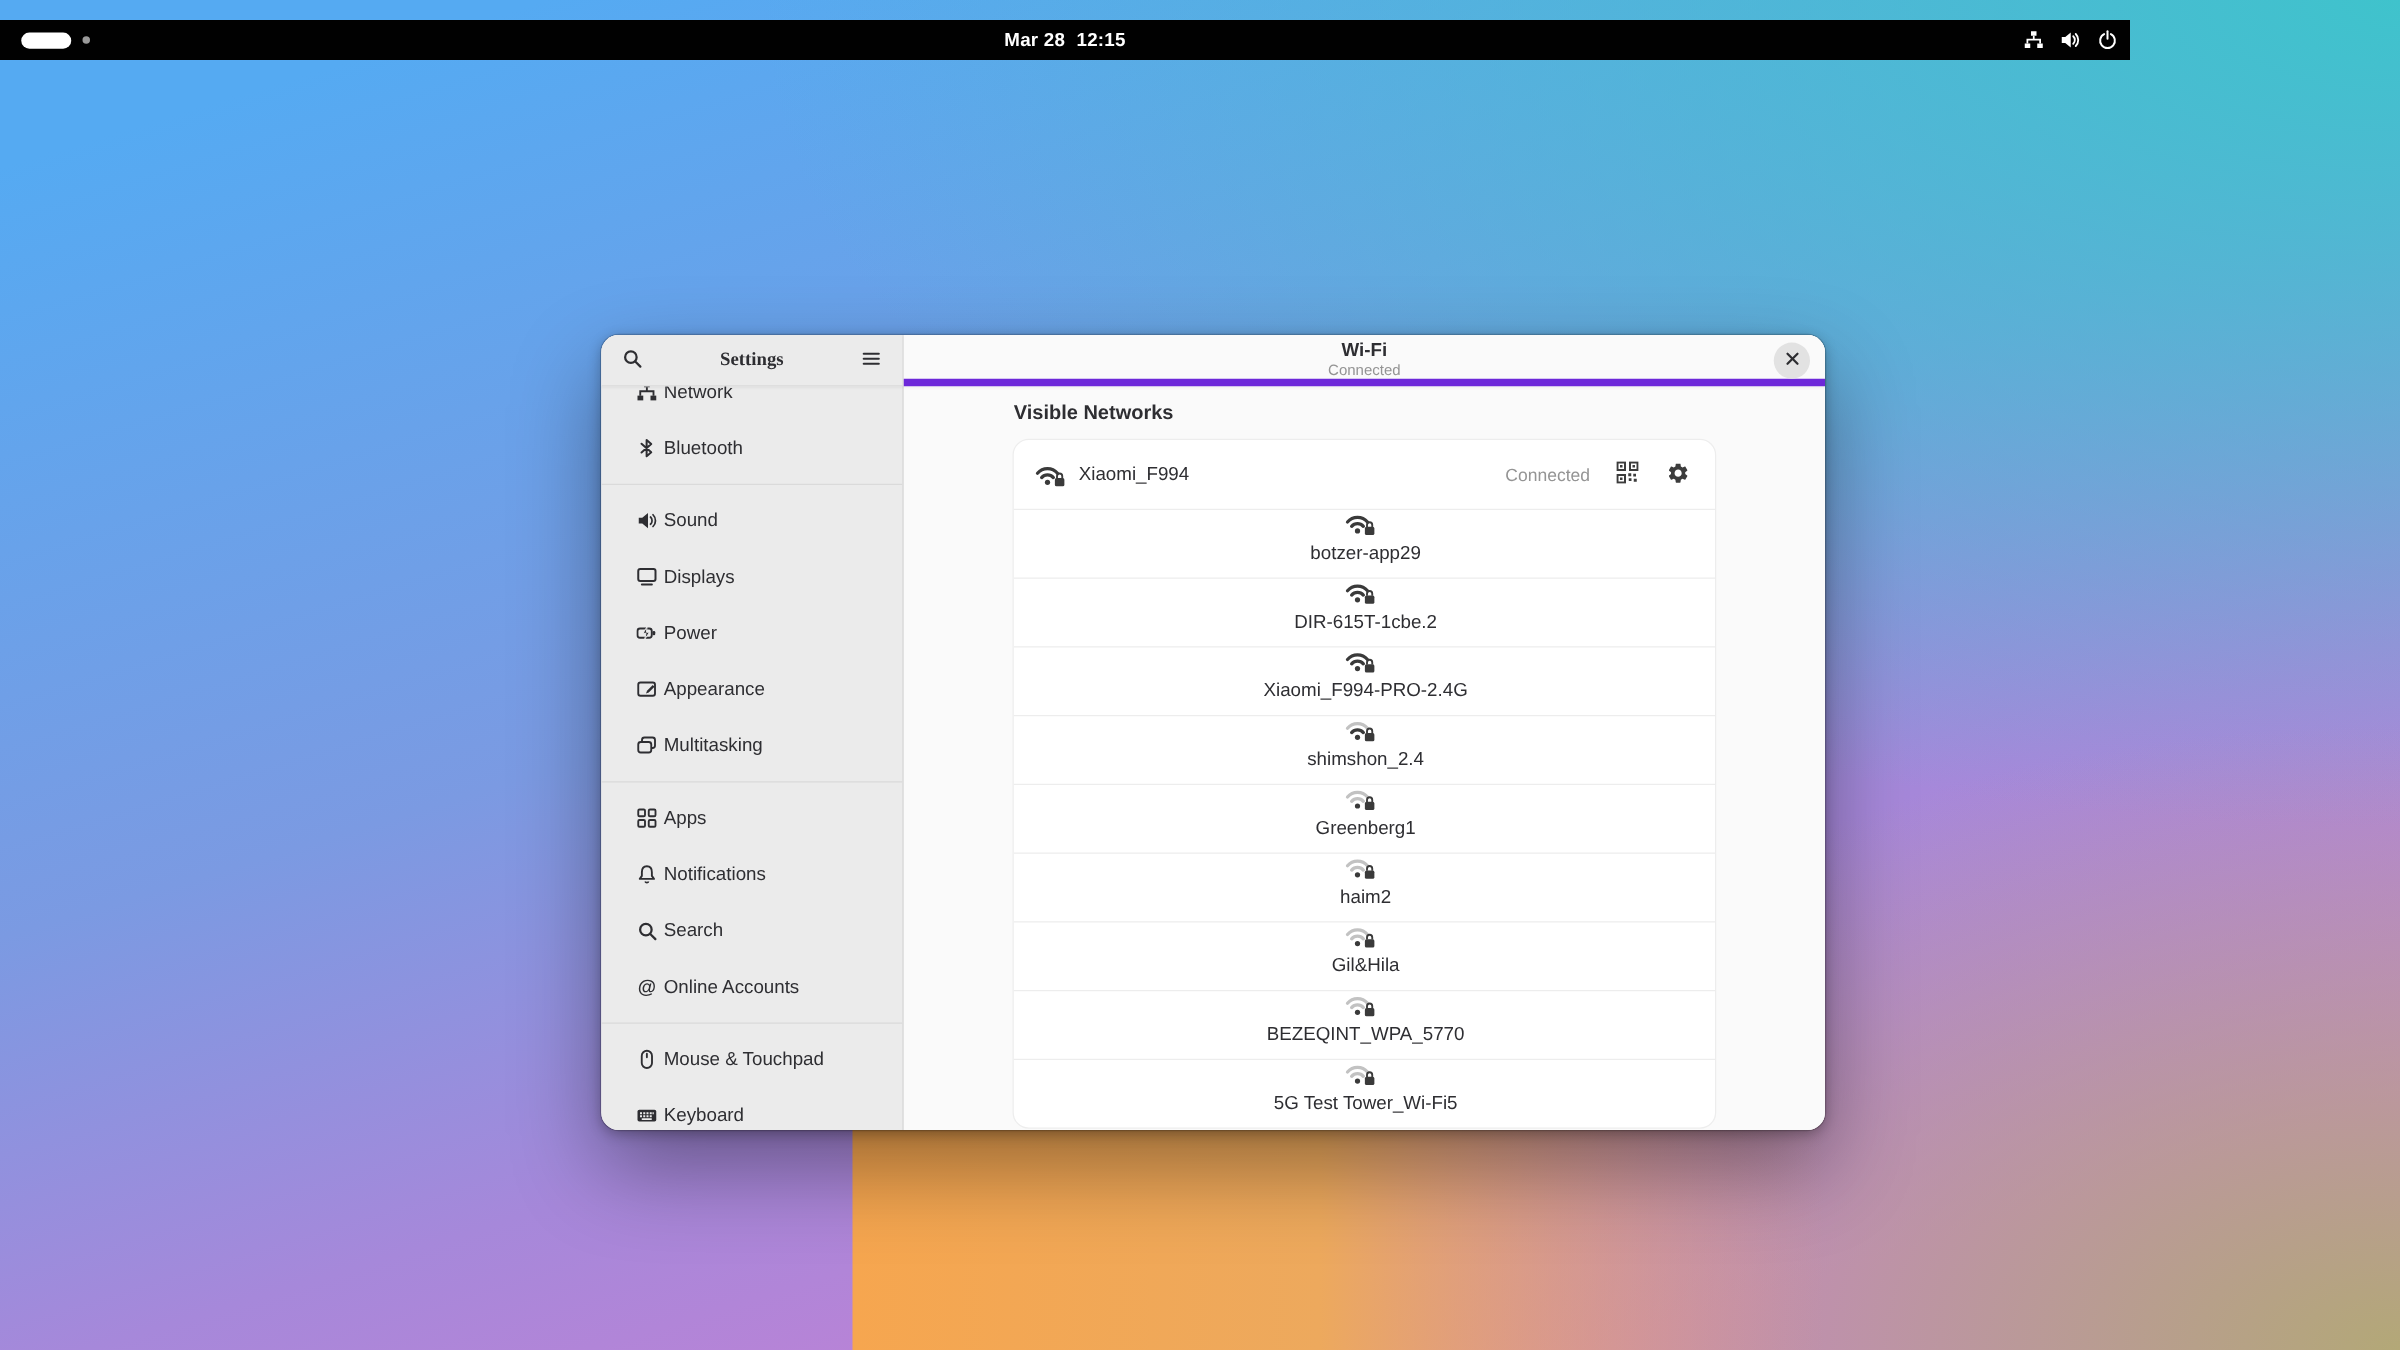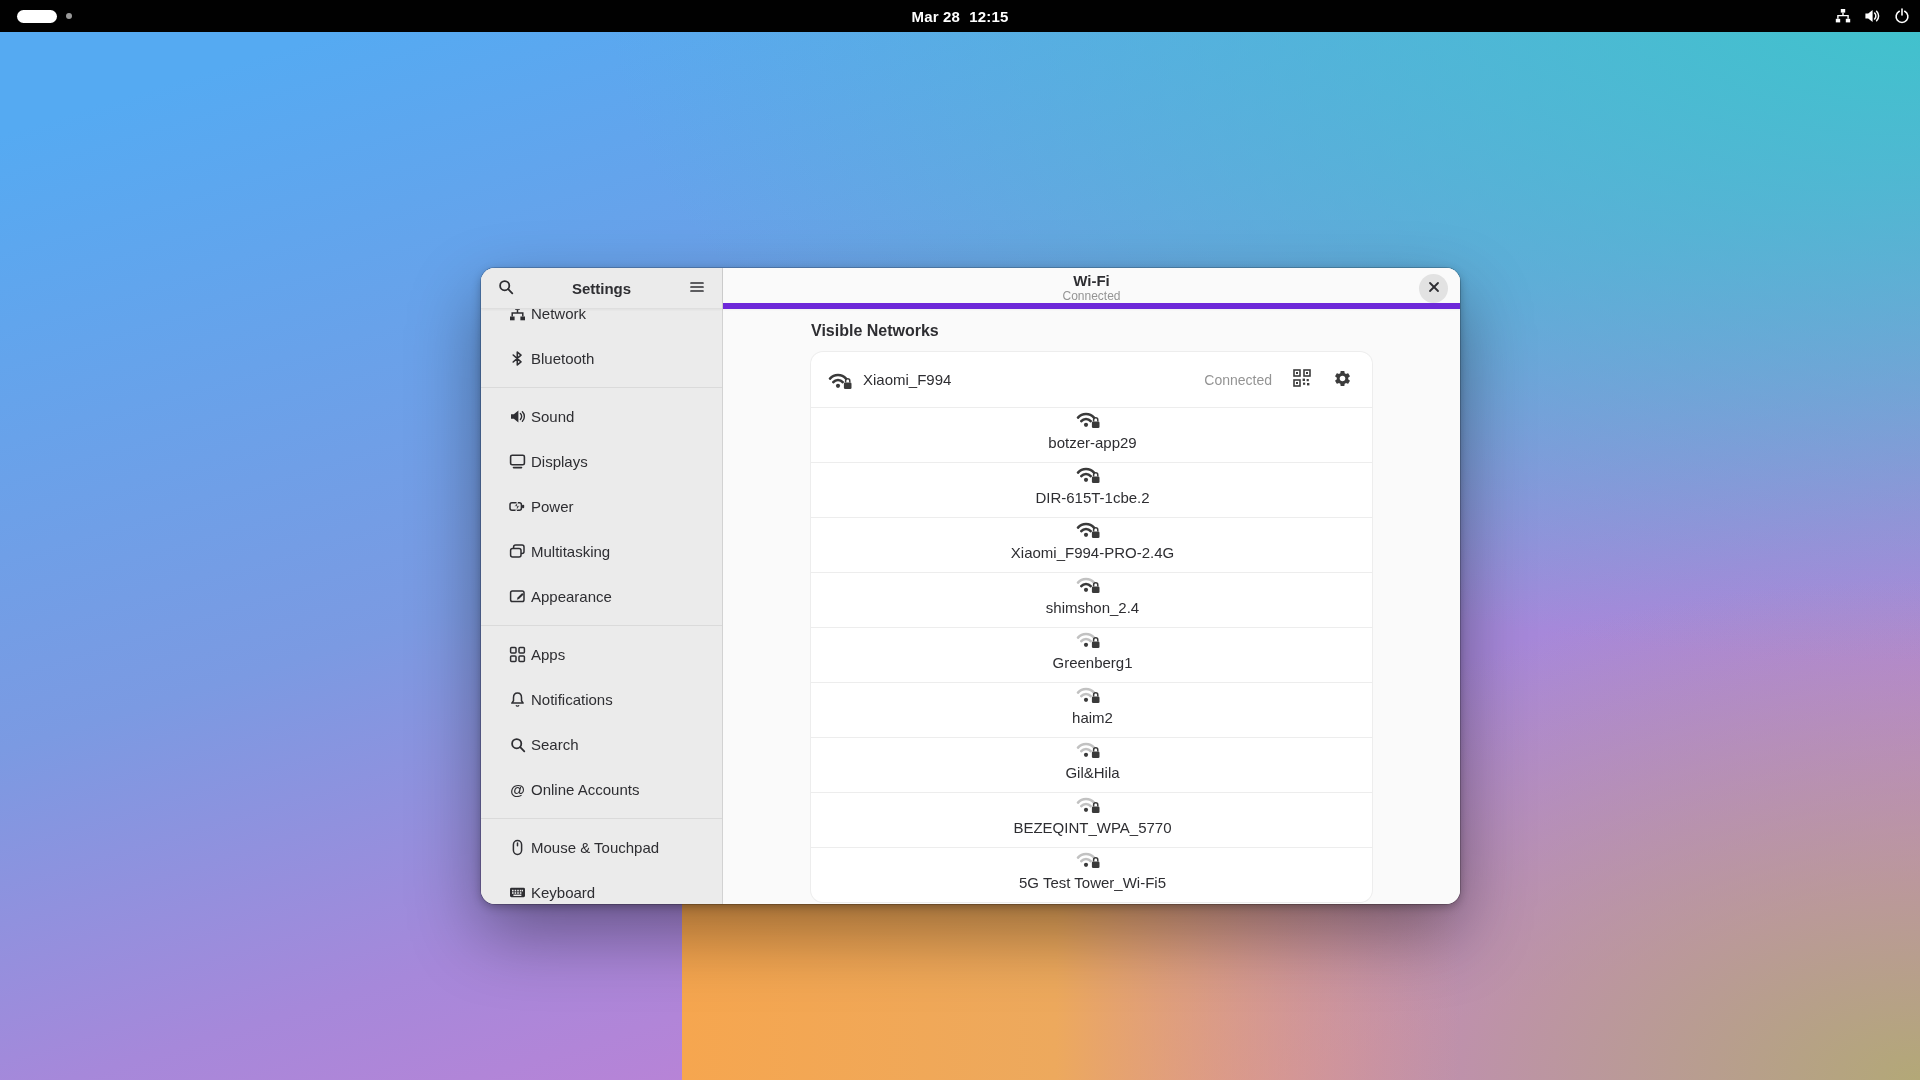--- a/index.html
+++ b/index.html
@@ -10,21 +10,21 @@
   .wallpaper { position:absolute; inset:0;
     background:
       radial-gradient(75% 80% at 100% 100%, var(--wallpaper-olive,#b3a877) 0%, rgba(179,168,119,0) 58%),
       radial-gradient(95% 85% at 100% 0%, var(--wallpaper-teal,#3fc3cc) 0%, rgba(63,195,204,0) 72%),
       linear-gradient(163deg, var(--wallpaper-blue,#55aaf2) 8%, #7b9ae2 45%, #a688da 66%, var(--wallpaper-purple,#c77fd4) 88%);
   }
   .orange-patch { position:absolute; left:682px; top:740px; width:778px; bottom:0;
     background:linear-gradient(to right, var(--wallpaper-orange,#f6a64f) 0%, #eda95d 48%, rgba(237,169,93,0) 100%); }
 
   
-  .topbar { position:absolute; left:0; top:0; width:1920px; height:32px;
+  .topbar { position:absolute; left:0; top:16px; width:1704px; height:32px;
     background:var(--topbar-bg,#010101); color:#fff; z-index:10; }
   .ws-pill { position:absolute; left:17px; top:10px; width:40px; height:13px;
     border-radius:7px; background:#ffffff; }
   .ws-dot { position:absolute; left:66px; top:13px; width:6px; height:6px;
     border-radius:3px; background:#9a9a9a; }
   .clock { position:absolute; left:0; right:0; top:0; height:32px;
     display:flex; justify-content:center; align-items:center; gap:9px;
     font-size:15px; font-weight:700; letter-spacing:.2px; }
   .tray { position:absolute; right:10px; top:0; height:32px;
     display:flex; align-items:center; gap:13px; }
@@ -34,21 +34,21 @@
   .window { position:absolute; left:481px; top:268px; width:979px; height:636px;
     border-radius:14px; overflow:hidden; display:flex;
     box-shadow:0 3px 10px rgba(0,0,0,.28), 0 30px 70px rgba(0,0,0,.38), 0 0 0 1px rgba(0,0,0,.18);
     background:var(--window-content-bg,#fafafa); }
 
   
   .sidebar { width:242px; flex:0 0 242px; background:var(--window-sidebar-bg,#ebebeb);
     border-right:1px solid #d2d2d2; display:flex; flex-direction:column; }
   .side-header { height:41px; flex:0 0 41px; display:flex; align-items:center;
     padding:0 10px; border-bottom:1px solid #dedede; box-shadow:0 1px 2px rgba(0,0,0,.05);
-    position:relative; z-index:2; background:var(--window-sidebar-bg,#ebebeb); }
+    position:relative; z-index:2; background:var(--window-sidebar-bg,#ebebeb);font-family:Liberation Serif, serif; }
   .hdr-btn { width:30px; height:30px; border:none; background:transparent; border-radius:7px;
     display:flex; align-items:center; justify-content:center; cursor:pointer; }
   .side-title { flex:1; text-align:center; font-size:15px; font-weight:700; color:#2e2e32; }
   .side-scroll { flex:1; overflow:hidden; }
   .side-list { margin-top:-18px; }
   .side-row { height:45px; display:flex; align-items:center; padding-left:28px; cursor:pointer; }
   .side-ic { width:17px; height:17px; margin-right:4px; display:flex; align-items:center; justify-content:center;
     color:#2e2e32; font-weight:700; }
   .side-label { font-size:15px; color:#2e2e32; padding-left:1px; }
   .side-sep { height:1px; background:#dadada; margin:6px 0; }
@@ -185,34 +185,34 @@
                 <rect x="1" y="4.8" width="11.4" height="7.4" rx="2" stroke="#2e2e32" stroke-width="1.5"></rect>
                 <rect x="13" y="6.8" width="2.2" height="3.4" rx="1" fill="#2e2e32"></rect>
                 <path d="M8.6 3.4 L5.4 8.6 H7.8 L6.8 13.4 L10.6 7.8 H8.2 Z" fill="#2e2e32" stroke="#ebebeb" stroke-width="0.8"></path>
               </svg>
             </span>
             <span class="side-label">Power</span>
           </div>
           <div class="side-row">
             <span class="side-ic">
               <svg width="17" height="17" viewBox="0 0 17 17" fill="none">
+                <rect x="1.6" y="3" width="13.4" height="10.6" rx="1.8" stroke="#2e2e32" stroke-width="1.5"></rect>
+                <path d="M8.6 9.6 L13.2 5 l1.4 1.4 L10 11 l-2.2 .8 Z" fill="#2e2e32"></path>
+              </svg>
+            </span>
+            <span class="side-label">Appearance</span>
+          </div>
+          <div class="side-row">
+            <span class="side-ic">
+              <svg width="17" height="17" viewBox="0 0 17 17" fill="none">
                 <rect x="4.6" y="2" width="10.4" height="8.4" rx="2" stroke="#2e2e32" stroke-width="1.5"></rect>
                 <rect x="1.6" y="5.6" width="10.4" height="8.4" rx="2" fill="#ebebeb" stroke="#2e2e32" stroke-width="1.5"></rect>
               </svg>
             </span>
             <span class="side-label">Multitasking</span>
-          </div>
-          <div class="side-row">
-            <span class="side-ic">
-              <svg width="17" height="17" viewBox="0 0 17 17" fill="none">
-                <rect x="1.6" y="3" width="13.4" height="10.6" rx="1.8" stroke="#2e2e32" stroke-width="1.5"></rect>
-                <path d="M8.6 9.6 L13.2 5 l1.4 1.4 L10 11 l-2.2 .8 Z" fill="#2e2e32"></path>
-              </svg>
-            </span>
-            <span class="side-label">Appearance</span>
           </div>
           <div class="side-sep"></div>
           <div class="side-row">
             <span class="side-ic">
               <svg width="17" height="17" viewBox="0 0 17 17" fill="none">
                 <g stroke="#2e2e32" stroke-width="1.5">
                   <rect x="1.6" y="1.6" width="5.4" height="5.4" rx="1"></rect>
                   <rect x="10" y="1.6" width="5.4" height="5.4" rx="1"></rect>
                   <rect x="1.6" y="10" width="5.4" height="5.4" rx="1"></rect>
                   <rect x="10" y="10" width="5.4" height="5.4" rx="1"></rect>

